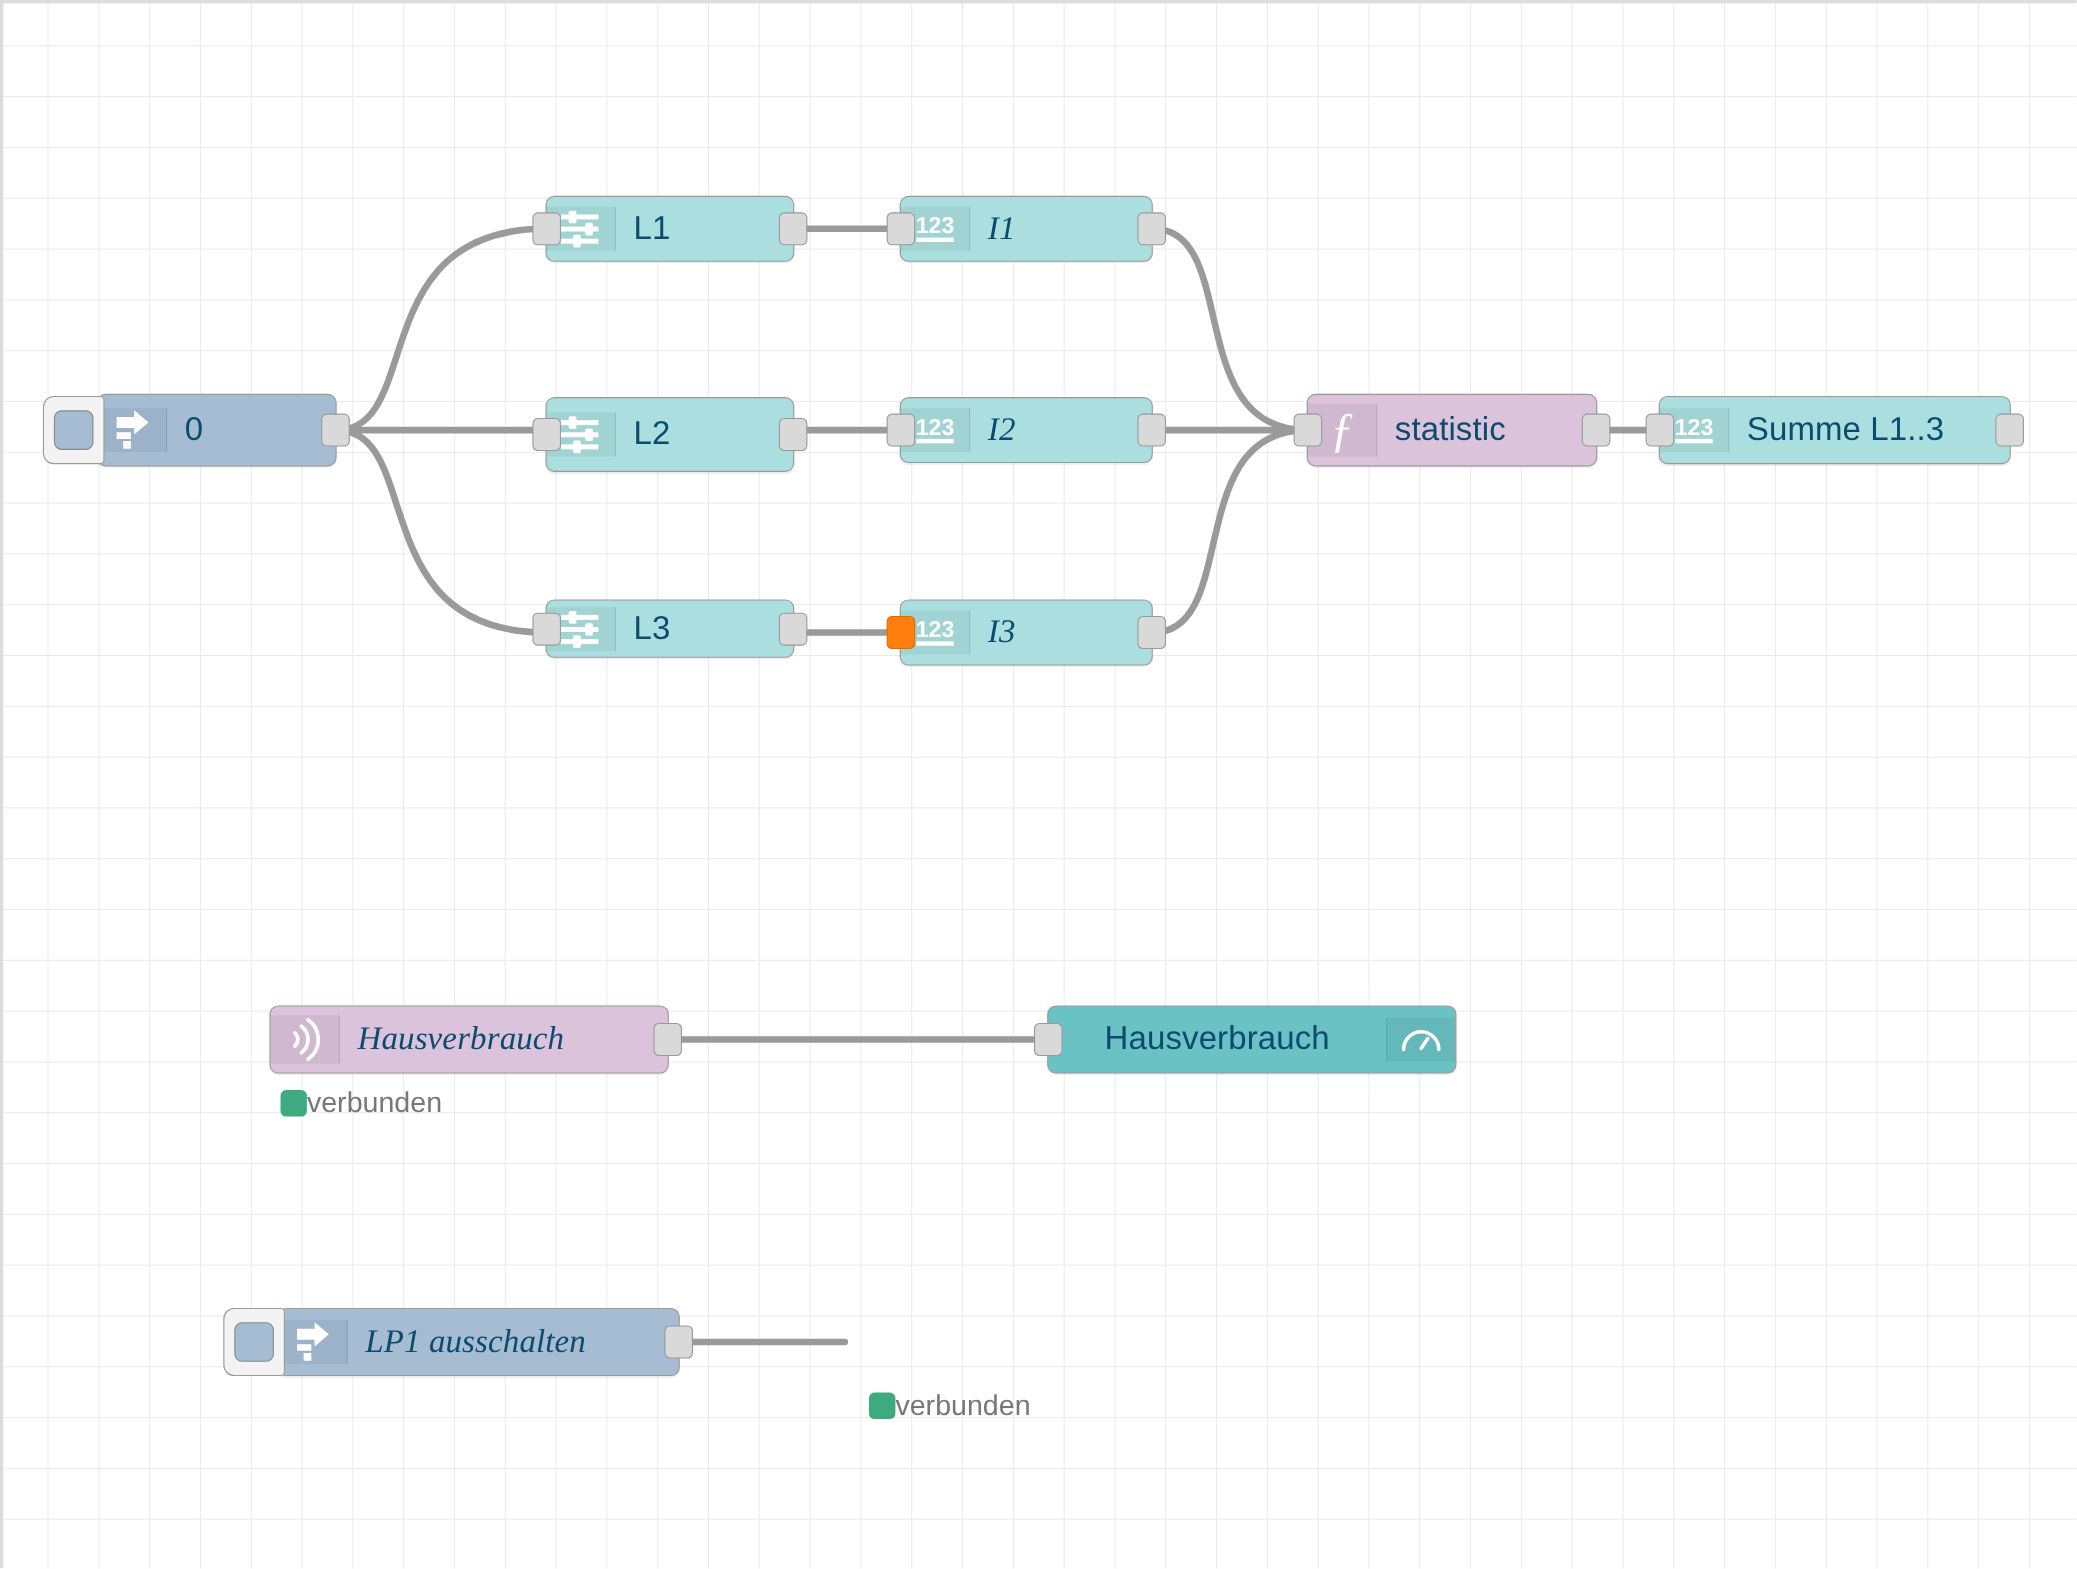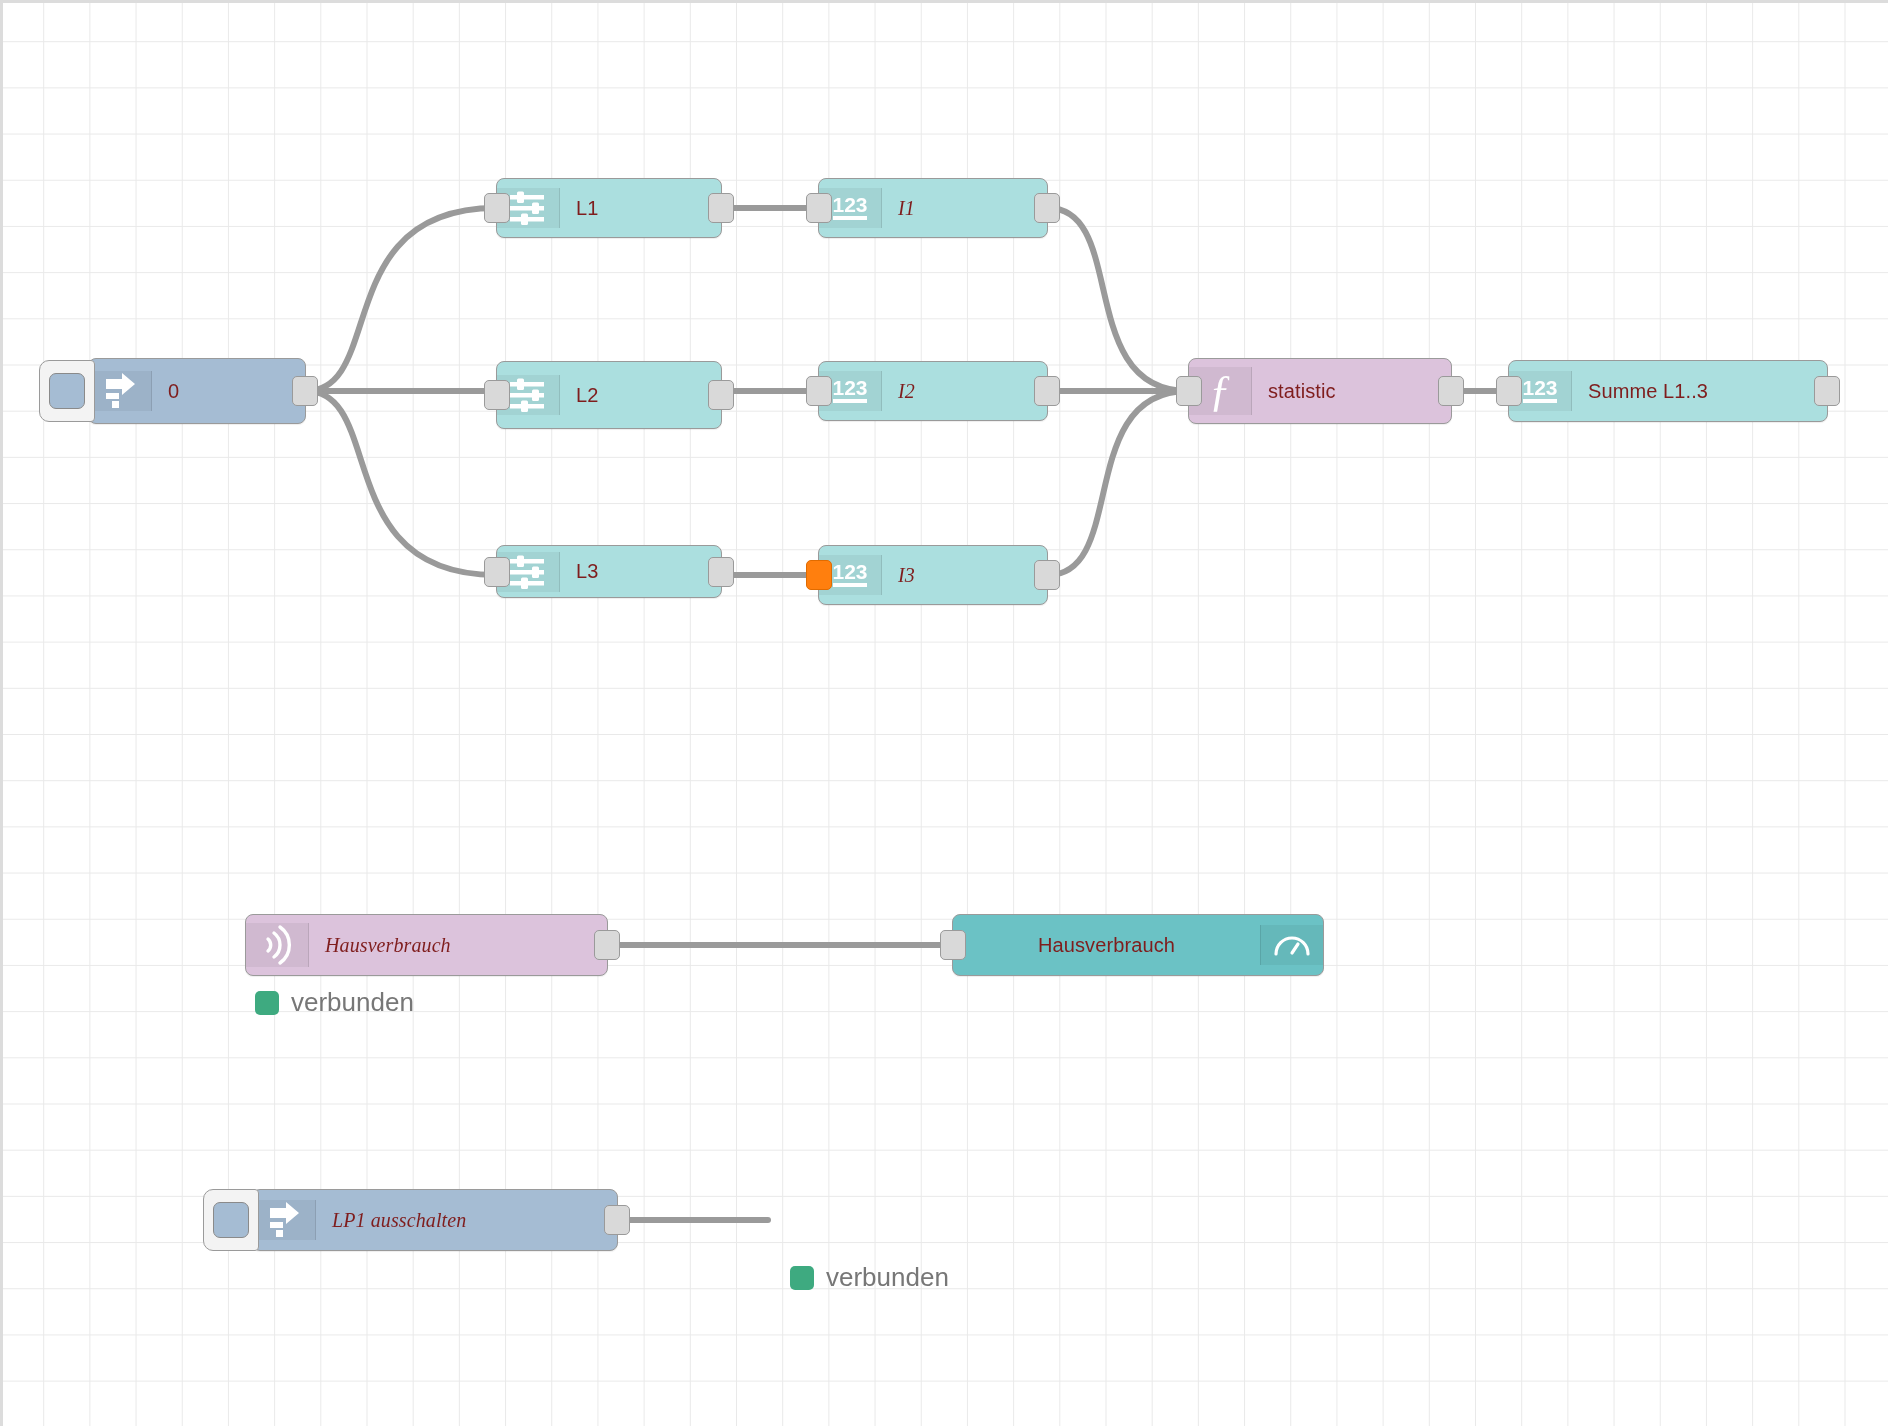--- a/index.html
+++ b/index.html
@@ -72,22 +72,22 @@
     border-left: 1.5px solid rgba(0,0,0,0.10);
   }
   .icon-cell.left {
     border-right: 1.5px solid rgba(0,0,0,0.10);
   }
   .label-cell {
     flex: 1 1 auto;
     display: flex;
     align-items: center;
     padding: 0 16px;
-    font-size: 20px;
-    color: #7f1d1d;
+    font-size: 30px;
+    color: #0c4a6e;
     white-space: nowrap;
     letter-spacing: 0.1px;
   }
   .label-cell.italic { font-style: italic; font-family: Liberation Serif, serif; }
   .label-cell.center { justify-content: center; }
 
   
   .n-inject  { background: #a5bcd3; }
   .n-change  { background: #abdfdf; }
   .n-function{ background: #dcc3dc; }
@@ -131,21 +131,21 @@
     border: 1.6px solid #8a8a8a;
     border-radius: 7px;
     background: #a5bcd3;
   }
 
   
   .status {
     position: absolute;
     display: flex;
     align-items: center;
-    gap: 12px;
+    gap: 0;
     font-size: 26px;
     color: #777777;
     white-space: nowrap;
   }
   .status-dot {
     width: 24px;
     height: 24px;
     border-radius: 5px;
     background: #3eaa80;
     display: inline-block;

